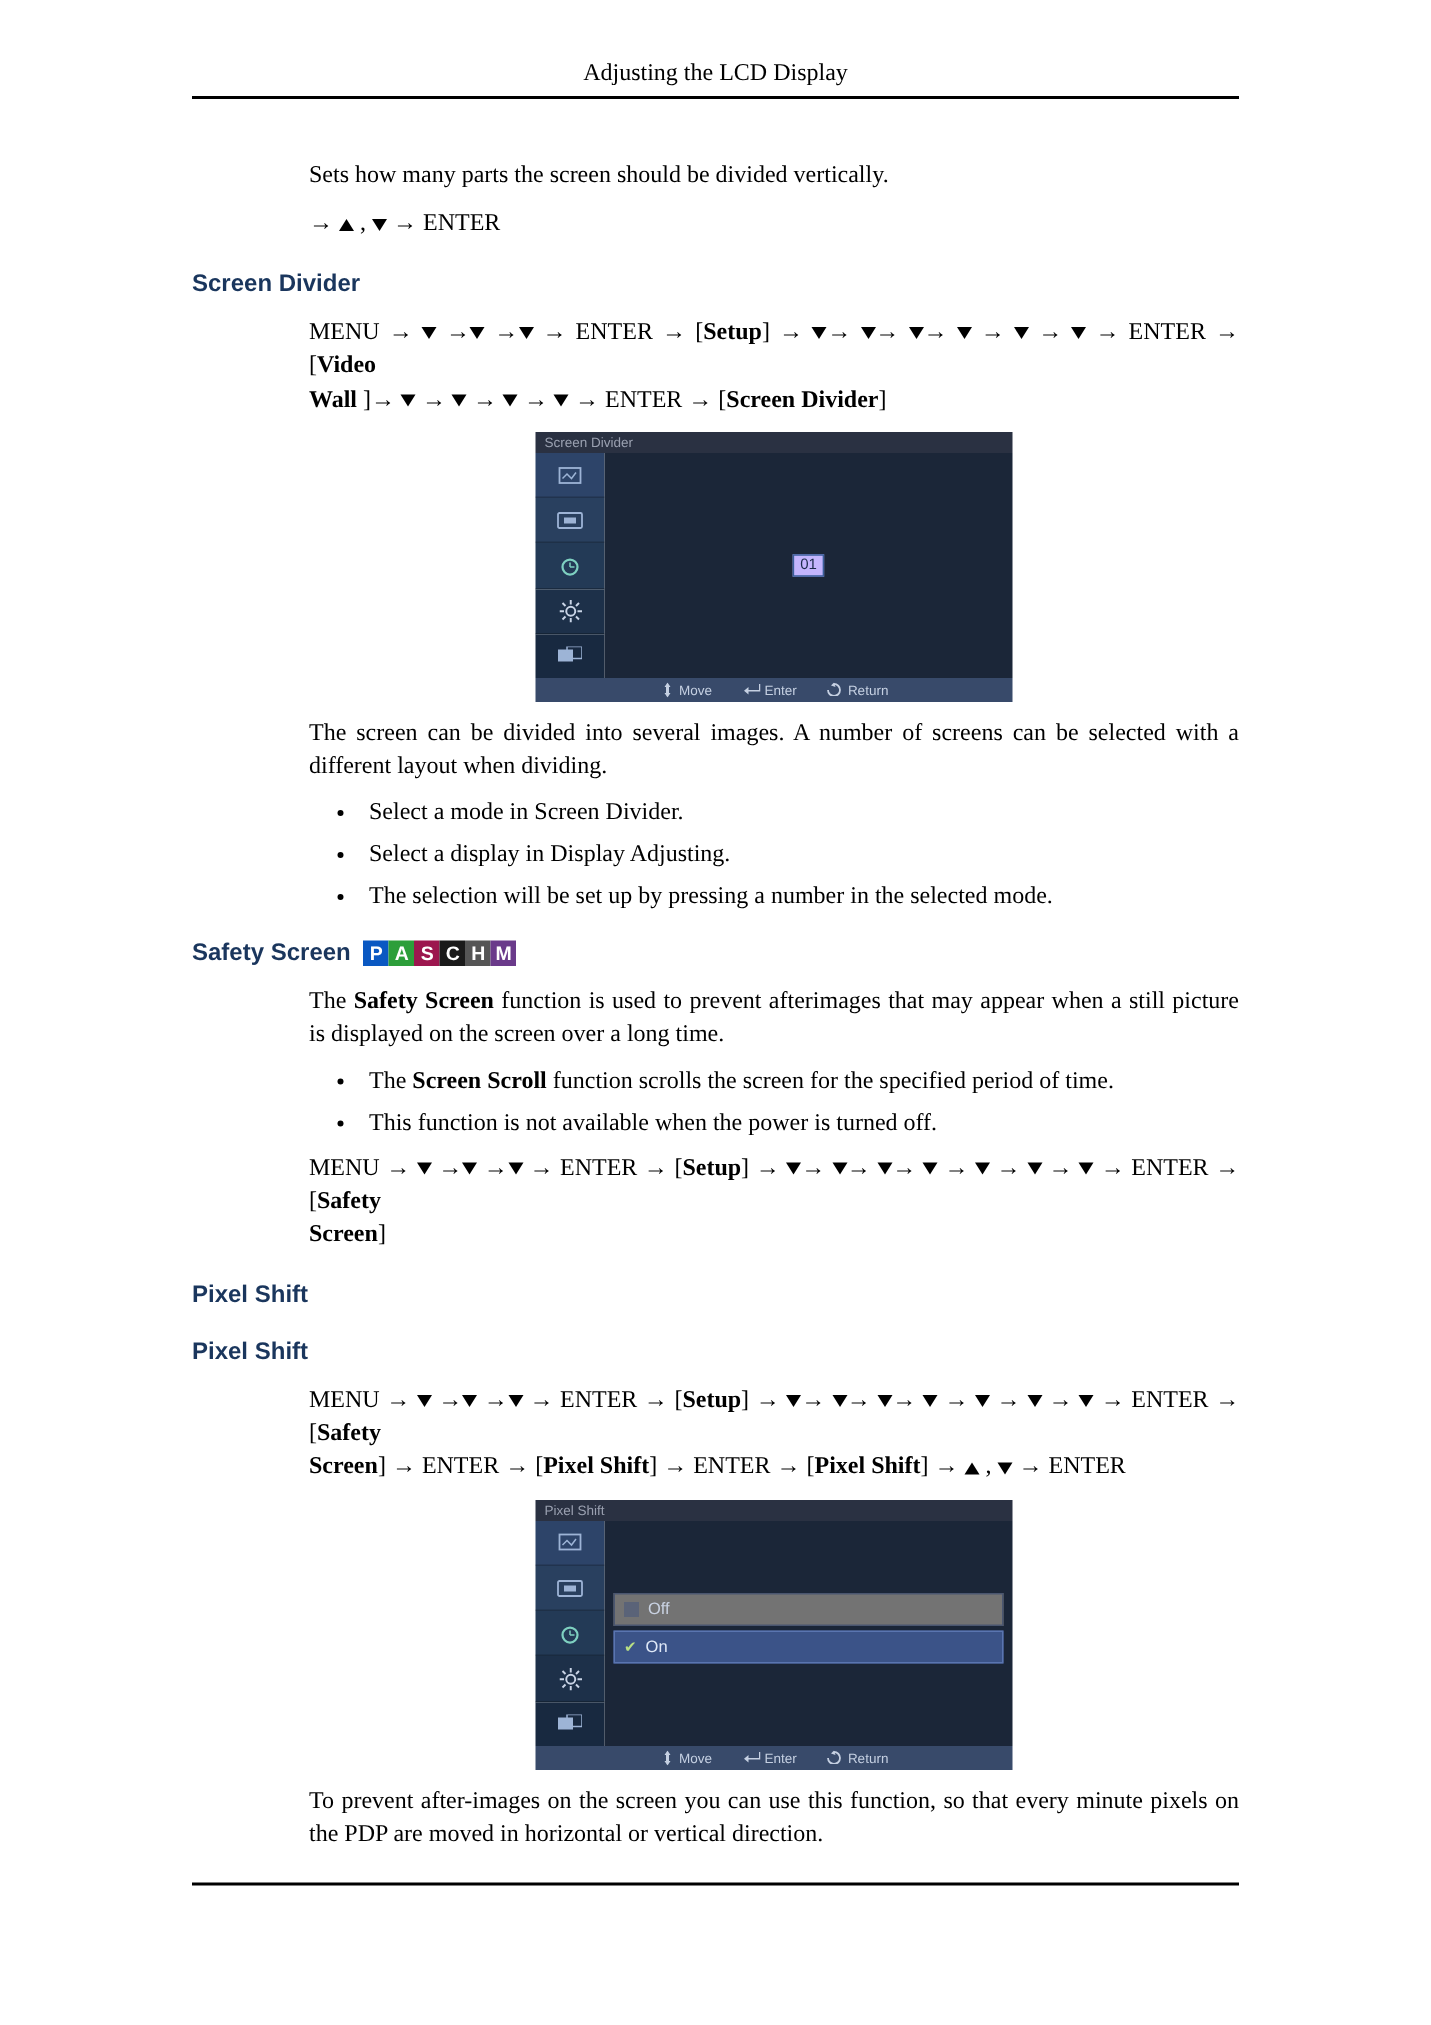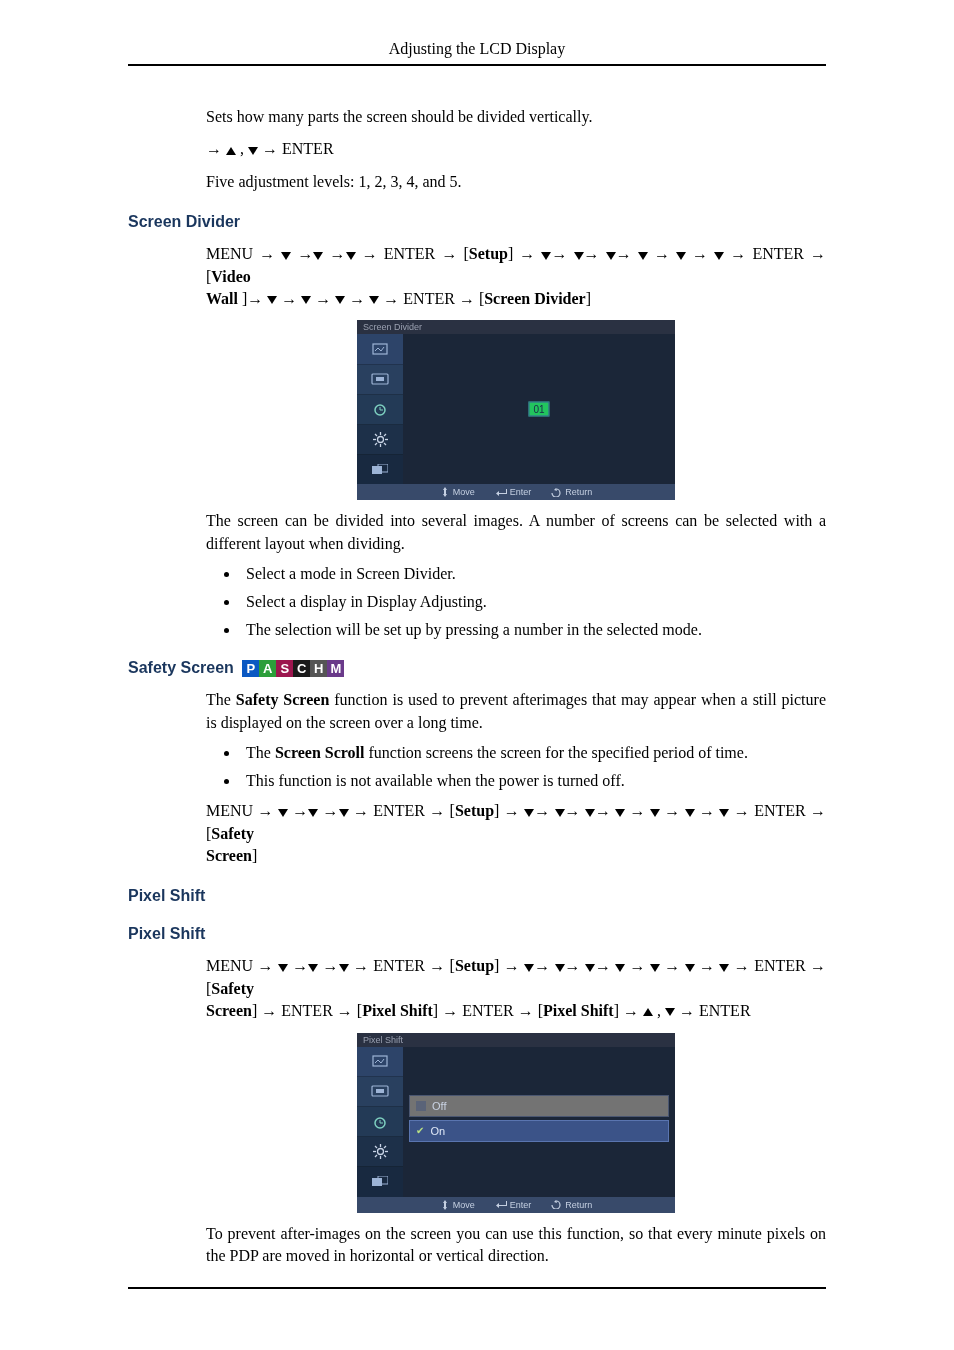--- a/index.html
+++ b/index.html
@@ -127,21 +127,21 @@
     align-items:center;
     gap:20px;
     font-size:9px;
     color:#c5d0e2;
   }
   .osd-footer span { display:inline-flex; align-items:center; gap:3px;text-align:center; }
   .num-box {
     position:absolute;
     left:50%; top:50%;
     transform:translate(-50%,-50%);
-    background:#22c55e;
+    background:#c4b5fd;
     border:1px solid #3a5e9a;
     color:#1a2a4a;
     font-size:10px;
     padding:1px 4px;
   }
   .opt-row {
     display:flex;
     align-items:center;
     height:20px;
     margin:3px 6px;
@@ -162,21 +162,20 @@
 <div class="page">
 
   <div class="header-title">Adjusting the LCD Display</div>
   <hr class="hr-thick">
 
   <div class="indent">
     <p>Sets how many parts the screen should be divided vertically.</p>
     <p>
       → <span class="arrow-up"></span> , <span class="arrow-down"></span><span> → ENTER</span>
     </p>
-    <p>Five adjustment levels: 1, 2, 3, 4, and 5.</p>
   </div>
 
   <h3>Screen Divider</h3>
   <div class="indent">
     <p>
       <span>MENU → </span><span class="arrow-down"></span> →<span class="arrow-down"></span> →<span class="arrow-down"></span><span> → ENTER → [</span><b>Setup</b><span>] → </span><span class="arrow-down"></span>→ <span class="arrow-down"></span>→ <span class="arrow-down"></span>→ <span class="arrow-down"></span> → <span class="arrow-down"></span> → <span class="arrow-down"></span><span> → ENTER → [</span><b>Video</b>
       <br>
       <b>Wall</b><span> ]→ </span><span class="arrow-down"></span> → <span class="arrow-down"></span> → <span class="arrow-down"></span> → <span class="arrow-down"></span><span> → ENTER → [</span><b>Screen Divider</b><span>]</span>
     </p>
 
@@ -278,21 +277,21 @@
       <span class="badge badge-c">C</span>
       <span class="badge badge-h">H</span>
       <span class="badge badge-m">M</span>
     </span>
   </h3>
   <div class="indent">
     <p>
       <span>The </span><b>Safety Screen</b><span> function is used to prevent afterimages that may appear when a still picture is displayed on the screen over a long time.</span>
     </p>
     <ul>
-      <li><span>The </span><b>Screen Scroll</b><span> function screens the screen for the specified period of time.</span></li>
+      <li><span>The </span><b>Screen Scroll</b><span> function scrolls the screen for the specified period of time.</span></li>
       <li>This function is not available when the power is turned off.</li>
     </ul>
     <p>
       <span>MENU → </span><span class="arrow-down"></span> →<span class="arrow-down"></span> →<span class="arrow-down"></span><span> → ENTER → [</span><b>Setup</b><span>] → </span><span class="arrow-down"></span>→ <span class="arrow-down"></span>→ <span class="arrow-down"></span>→ <span class="arrow-down"></span> → <span class="arrow-down"></span> → <span class="arrow-down"></span> → <span class="arrow-down"></span><span> → ENTER → [</span><b>Safety</b>
       <br>
       <b>Screen</b><span>]</span>
     </p>
   </div>
 
   <h3>Pixel Shift</h3>

